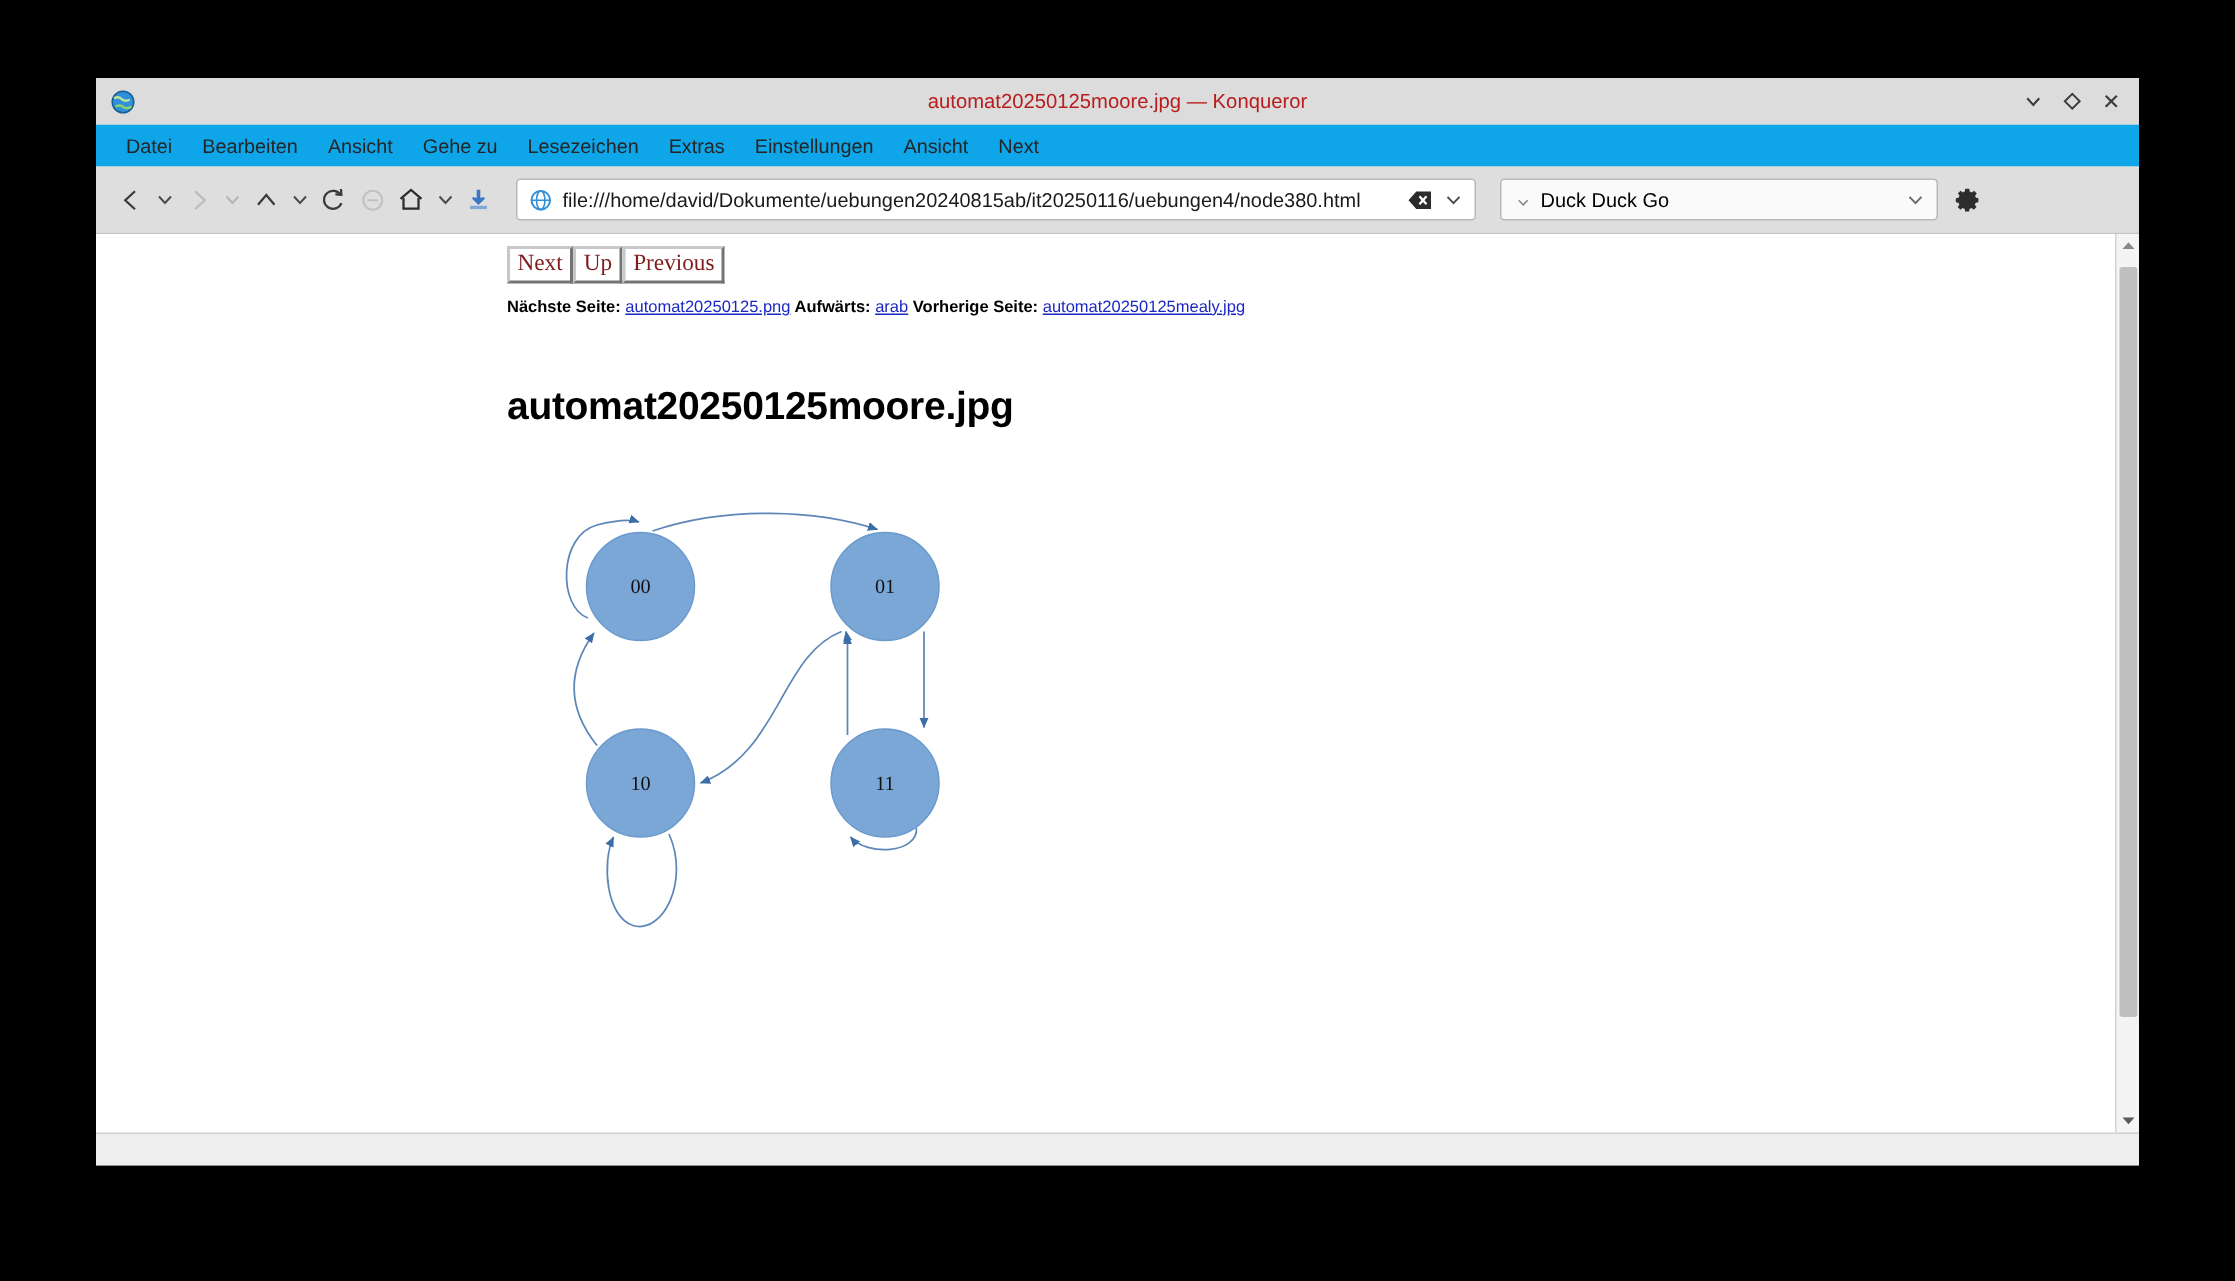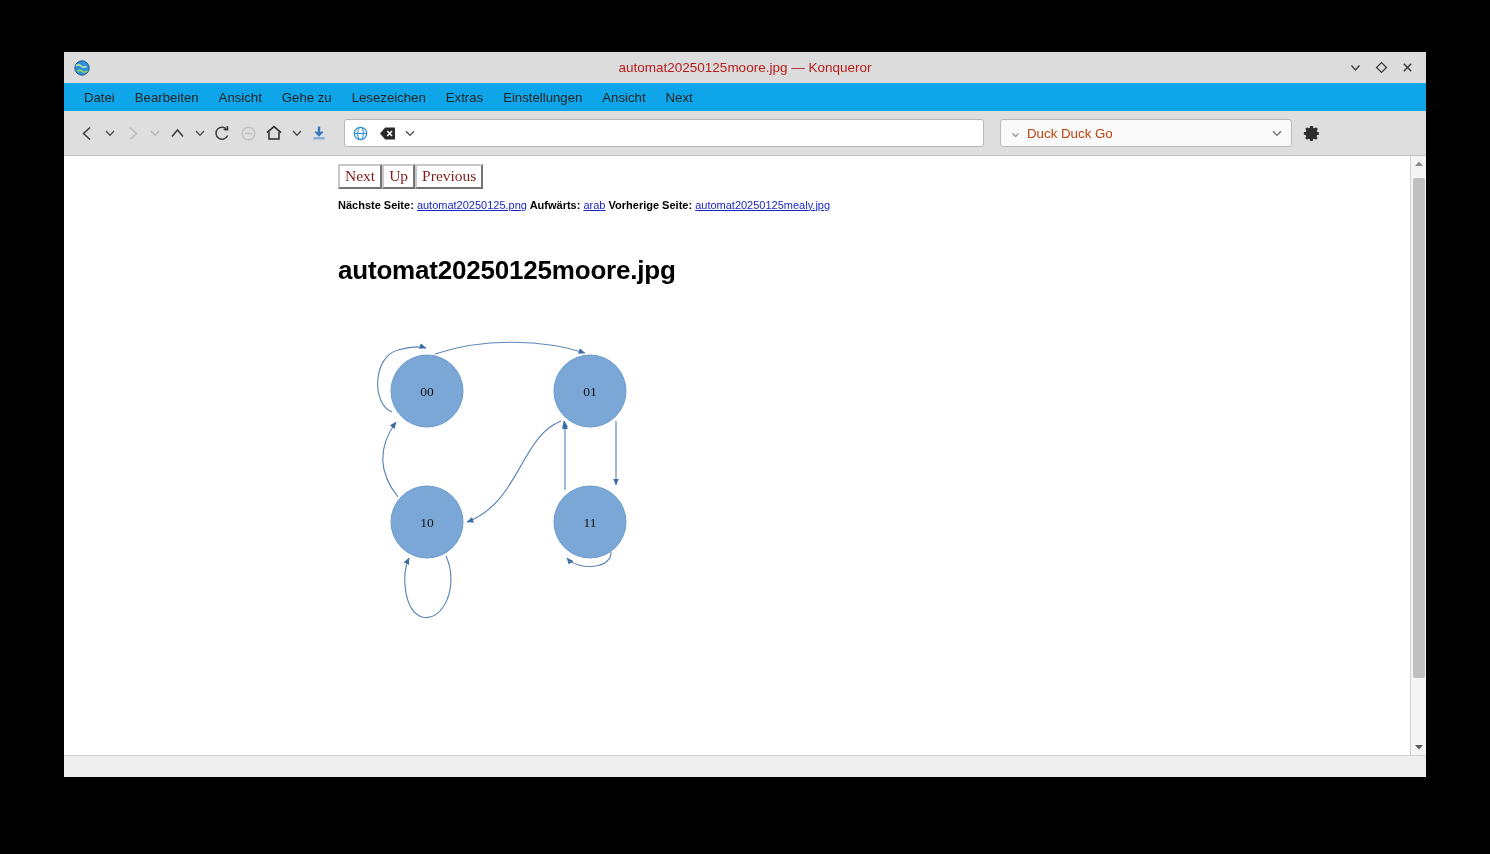--- a/index.html
+++ b/index.html
@@ -150,21 +150,21 @@
     margin-left: 8px;
   }
   #search-engine-ico {
     flex: 0 0 auto; width: 13px; height: 13px;
     display: flex; align-items: flex-end; justify-content: center;
     margin-right: 5px;
   }
   #search-placeholder {
     flex: 1 1 auto;
     font-size: 13.3px;
-    color: #c2410c;
+    color: #000000;
     cursor: text;
   }
   #search-drop {
     flex: 0 0 auto; width: 20px; height: 24px;
     display: flex; align-items: center; justify-content: center;
     cursor: pointer;
   }
   #config-btn {
     width: 30px; height: 30px;
     display: flex; align-items: center; justify-content: center;
@@ -396,20 +396,21 @@
     </div>
 
     <div id="urlbar">
       <span id="url-favicon">
         <svg width="15" height="15" viewBox="0 0 15 15">
           <circle cx="7.5" cy="7.5" r="6.2" fill="none" stroke="#2f8fd8" stroke-width="1.3"></circle>
           <ellipse cx="7.5" cy="7.5" rx="2.8" ry="6.2" fill="none" stroke="#2f8fd8" stroke-width="1.1"></ellipse>
           <line x1="1.3" y1="7.5" x2="13.7" y2="7.5" stroke="#2f8fd8" stroke-width="1.1"></line>
         </svg>
       </span>
+      <span id="url-text">file:///home/david/Dokumente/uebungen20240815ab/it20250116/uebungen4/node380.html</span>
       <span id="url-clear">
         <svg width="17" height="17" viewBox="0 0 17 17">
           <path d="M6.2 2.6 L16 2.6 L16 14.4 L6.2 14.4 L1 8.5 Z" fill="#2b2b2b"></path>
           <line x1="8.3" y1="5.9" x2="13" y2="11.1" stroke="#ffffff" stroke-width="1.5"></line>
           <line x1="13" y1="5.9" x2="8.3" y2="11.1" stroke="#ffffff" stroke-width="1.5"></line>
         </svg>
       </span>
       <span id="url-drop">
         <svg width="12" height="12" viewBox="0 0 12 12">
             <polyline points="2,4.2 6,8.4 10,4.2" fill="none" stroke="#4a4a4a" stroke-width="1.3"></polyline>

